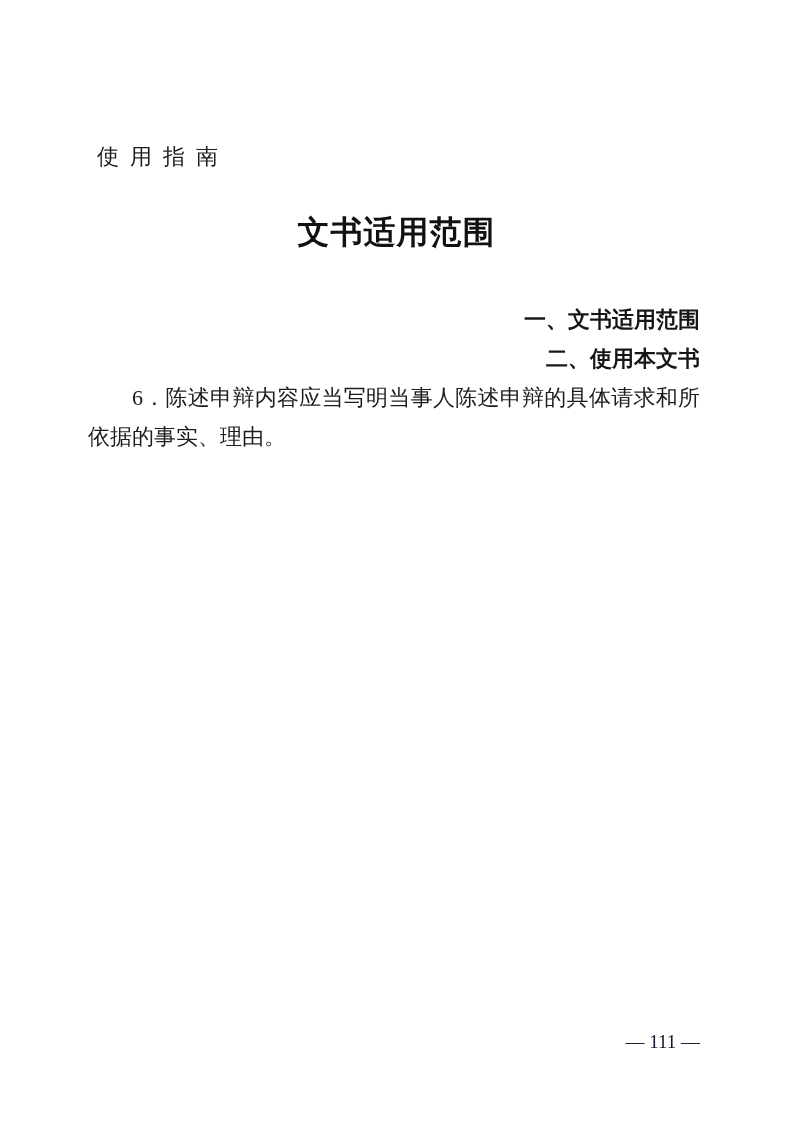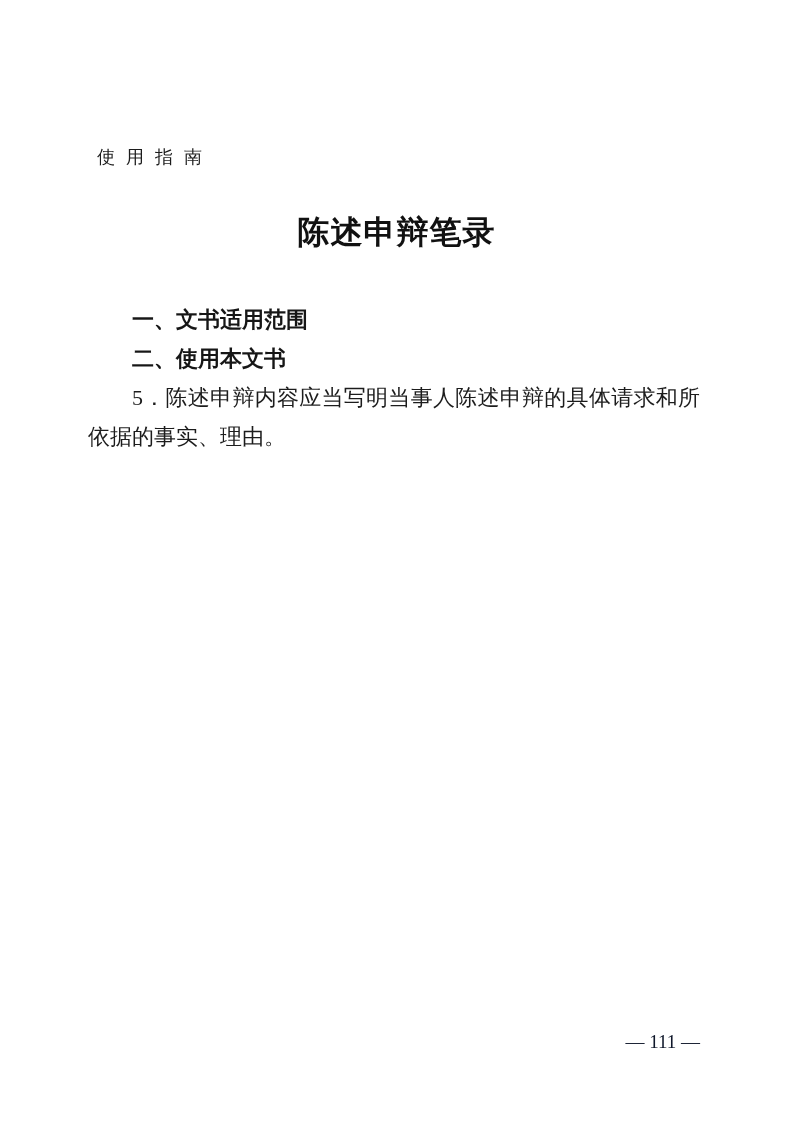--- a/index.html
+++ b/index.html
@@ -13,21 +13,21 @@
     height: 1122px;
     background: #ffffff;
     color: #1c1c1c;
     overflow: hidden;
     font-family: "Liberation Serif", serif;
   }
   .guide-label {
     position: absolute;
     left: 97px;
     top: 144px;
-    font-size: 18px;
+    font-size: 22px;
     line-height: 26px;
     letter-spacing: 11px;
     font-family: "Liberation Serif", serif;
     color: #1c1c1c;
     white-space: nowrap;
   }
   .doc-title {
     position: absolute;
     left: 0;
     top: 213px;
@@ -60,50 +60,50 @@
   .para {
     font-family: "Liberation Serif", serif;
     font-weight: 400;
   }
   .heading {
     font-family: "Liberation Sans", sans-serif;
     font-size: 22px;
     line-height: 39px;
     font-weight: 700;
     color: #161616;
-    text-align: left;
+    text-align: right;
   }
   .page-footer {
     position: absolute;
     right: 93px;
     top: 1030px;
     font-size: 19px;
     line-height: 24px;
     font-family: "Liberation Serif", serif;
     color: #0f172a;
     white-space: nowrap;
   }
 </style>
 </head>
 <body>
 
 <div class="page">
 
   <div class="guide-label">使用指南</div>
 
-  <h1 class="doc-title">陈述申辩笔录</h1>
+  <h1 class="doc-title">文书适用范围</h1>
 
   <div class="body-text">
 
 
     <h2 class="heading">一、文书适用范围</h2>
 
 
     <h2 class="heading">二、使用本文书</h2>
 
 
-    <p class="para">5．陈述申辩内容应当写明当事人陈述申辩的具体请求和所依据的事实、理由。</p>
+    <p class="para">6．陈述申辩内容应当写明当事人陈述申辩的具体请求和所依据的事实、理由。</p>
 
   </div>
 
   <div class="page-footer">— 111 —</div>
 
 </div>
 
 </body></html>

